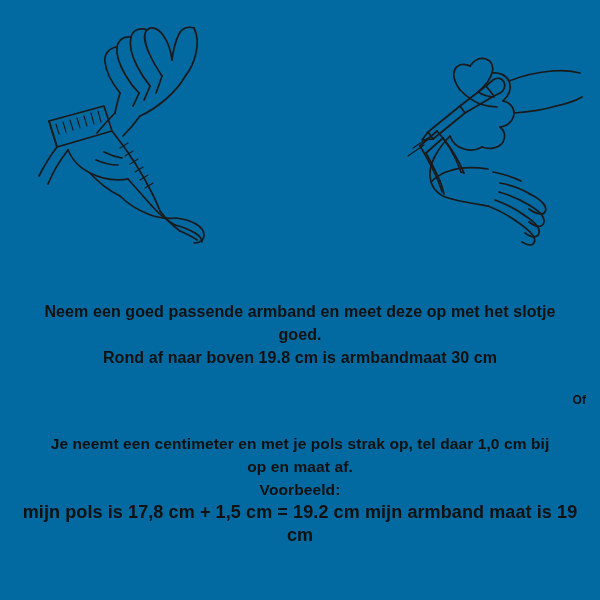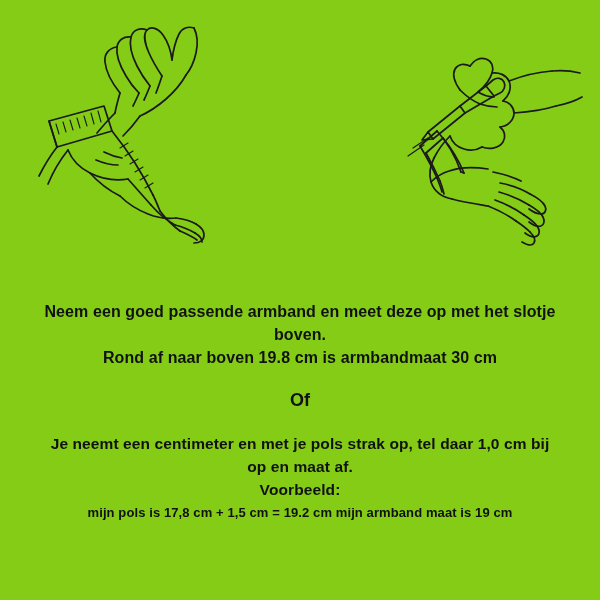--- a/index.html
+++ b/index.html
@@ -11,21 +11,21 @@
     width: 600px;
     height: 600px;
     overflow: hidden;
     font-family: "Liberation Sans", sans-serif;
     color: #000000;
   }
   .page {
     position: relative;
     width: 600px;
     height: 600px;
-    background: #84cc16;
+    background: #0369a1;
     box-sizing: border-box;
   }
   .illustrations {
     position: relative;
     width: 600px;
     height: 290px;
   }
   .illo {
     position: absolute;
     top: 0;
@@ -47,24 +47,25 @@
     line-height: 23px;
     letter-spacing: 0.1px;
     padding: 0 14px;
     box-sizing: border-box;
   }
   .line.big {
     font-size: 16px;
   }
   .spacer-lg { height: 20px; }
   .line.or {
+    font-size: 12px;
+    text-align: right;
+  }
+  .line.final {
     font-size: 18px;
-  }
-  .line.final {
-    font-size: 13px;
   }
 </style>
 </head>
 <body>
 
 <div class="page">
 
   <div class="illustrations">
 
     <svg class="illo illo-left" width="290" height="290" viewBox="0 0 290 290" xmlns="http://www.w3.org/2000/svg">
@@ -181,21 +182,21 @@
         <path d="M140,181 C142,186 143,190 144,194"></path>
 
         <path d="M113,148 L128,138" stroke-width="1.2"></path>
         <path d="M108,156 L124,145" stroke-width="1.2"></path>
       </g>
     </svg>
   </div>
 
   <div class="text-block">
     <div class="line big">Neem een goed passende armband en meet deze op met het slotje</div>
-    <div class="line big">boven.</div>
+    <div class="line big">goed.</div>
     <div class="line big">Rond af naar boven 19.8 cm is armbandmaat 30 cm</div>
     <div class="spacer-lg"></div>
     <div class="line or">Of</div>
     <div class="spacer-lg"></div>
     <div class="line">Je neemt een centimeter en met je pols strak op, tel daar 1,0 cm bij</div>
     <div class="line">op en maat af.</div>
     <div class="line">Voorbeeld:</div>
     <div class="line final">mijn pols is 17,8 cm + 1,5 cm = 19.2 cm  mijn armband maat is 19 cm</div>
   </div>
 

